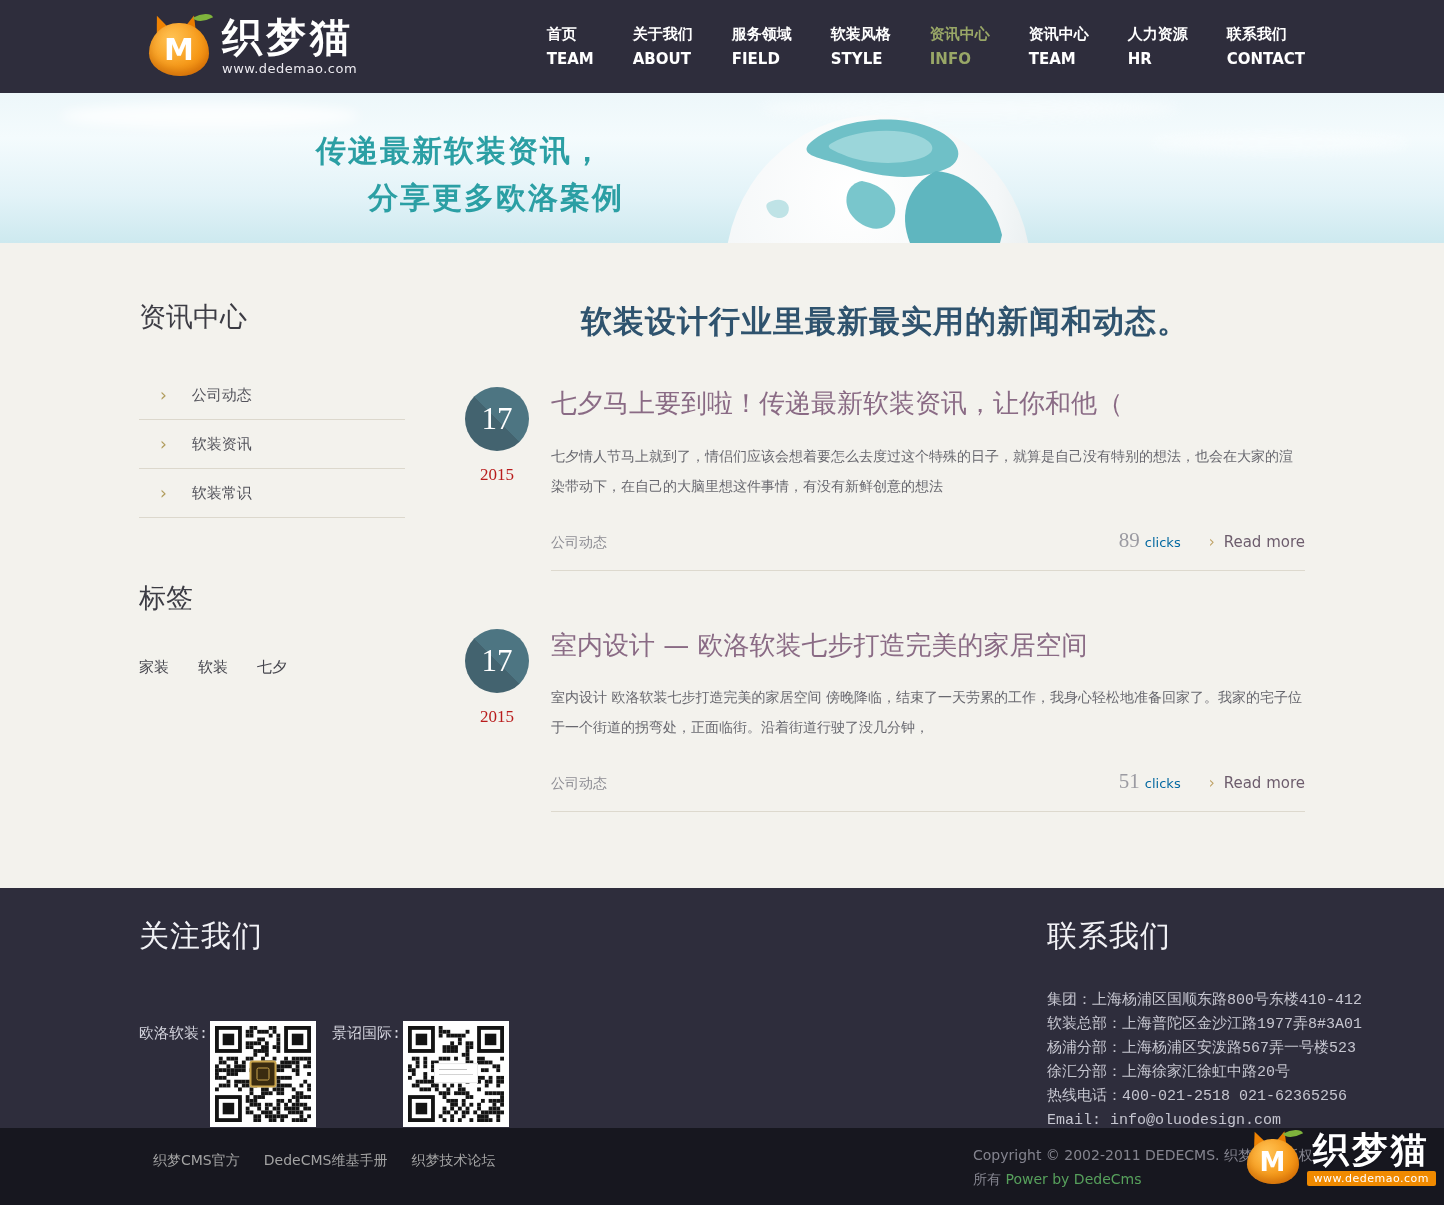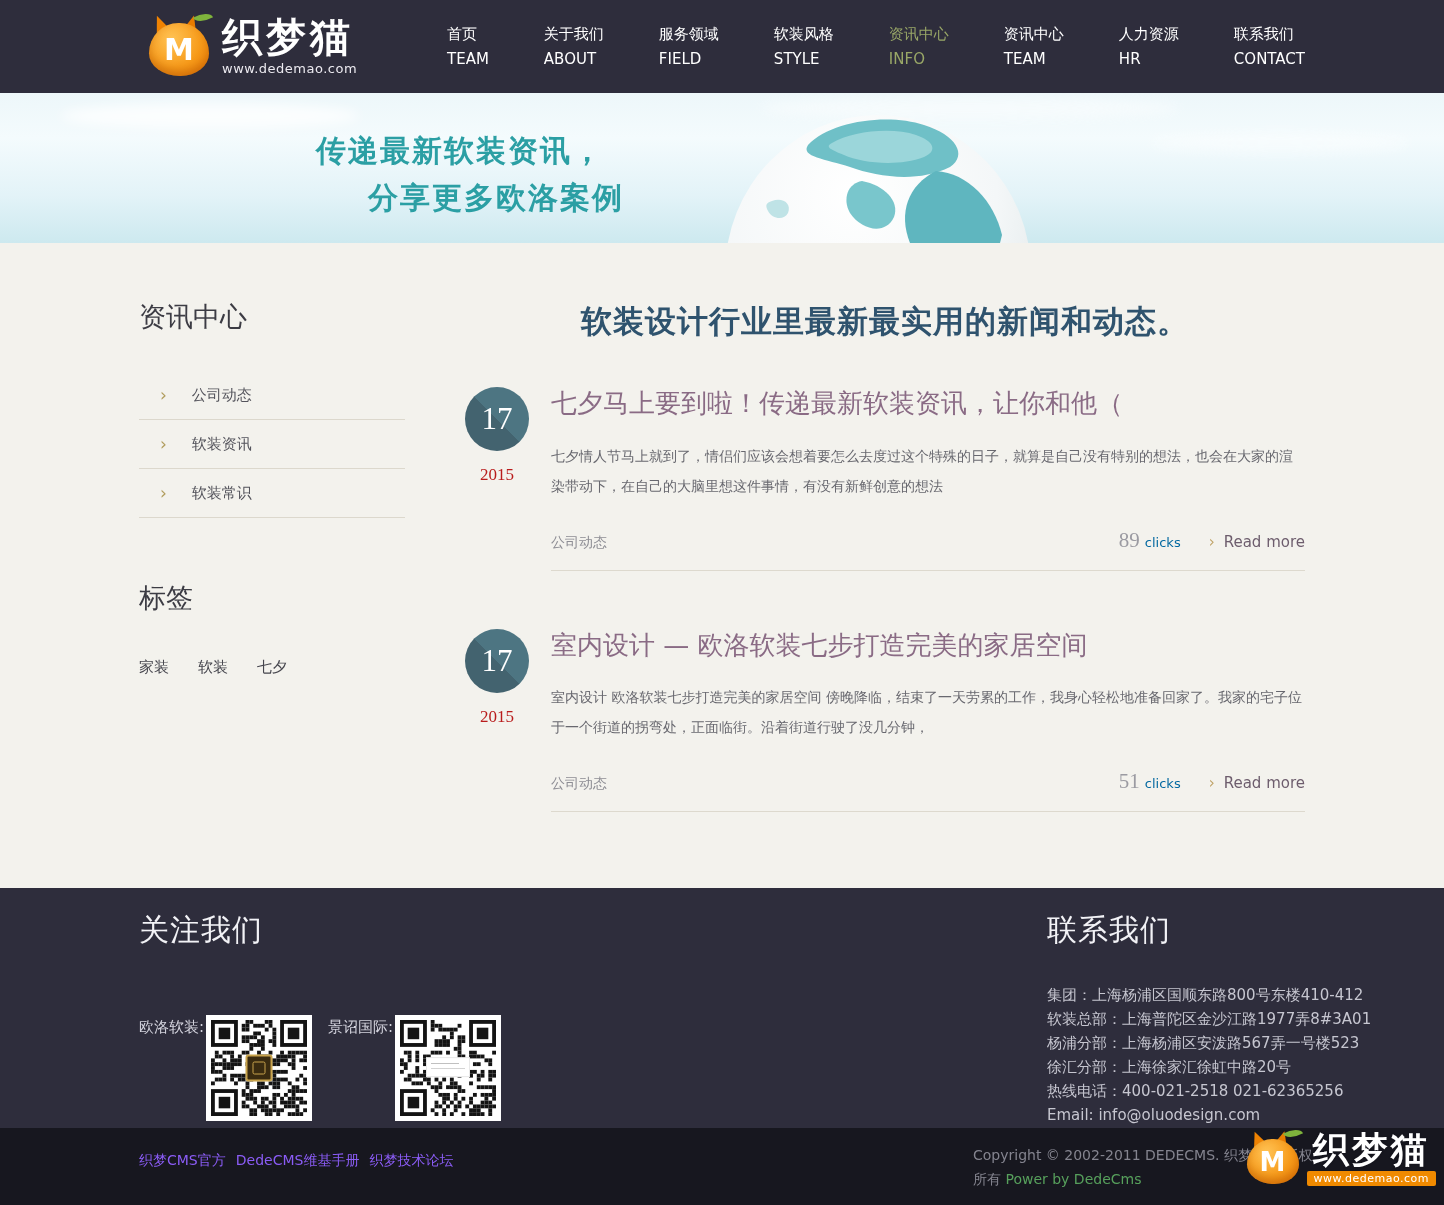--- a/index.html
+++ b/index.html
@@ -15,21 +15,21 @@
   .logo { display:flex; align-items:center; gap:13px; margin-left:10px; cursor:pointer; }
   .cat-icon { position:relative; width:60px; height:58px; }
   .cat-icon .ear { position:absolute; width:0; height:0; border-left:9px solid transparent; border-right:9px solid transparent; border-bottom:22px solid #ef8202; top:-3px; }
   .cat-icon .ear.l { left:3px; transform:rotate(-22deg); }
   .cat-icon .ear.r { right:9px; transform:rotate(16deg); border-bottom-color:#e87b00; }
   .cat-icon .leaf { position:absolute; top:-5px; right:-3px; width:18px; height:9px; background:#7fb33c; border-radius:0 100% 0 100%; transform:rotate(-28deg); }
   .cat-icon .head { position:absolute; left:0; right:0; top:5px; bottom:0; background:radial-gradient(circle at 38% 30%,#ffc254,#f79b1a 55%,#ee7c00); border-radius:50% 50% 48% 52%/58% 58% 44% 44%; box-shadow:inset 0 -5px 9px rgba(150,60,0,.35); }
   .cat-icon .m { position:absolute; inset:6px 0 0 0; display:flex; align-items:center; justify-content:center; color:#fff; font-weight:bold; font-size:30px; }
   .logo-text .zh { font-size:40px; color:#fff; font-weight:bold; letter-spacing:4px; line-height:1; }
   .logo-text .url { font-size:13px; color:#eceaf0; margin-top:4px; letter-spacing:.5px; }
-  .nav { margin-left:auto; display:flex; gap:55px; }
+  .nav { margin-left:auto; display:flex; gap:39px;font-weight:bold; }
   .nav-item { text-decoration:none; color:#fff; font-size:15px; line-height:25px; cursor:pointer; }
   .nav-item .en { display:block; }
   .nav-item.active { color:#99a767; }
   
   .banner { position:relative; height:150px; overflow:hidden;
     background:linear-gradient(180deg,#edf7fa 0%,#f4fbfd 30%,#e3f3f8 68%,#cde9ef 100%); }
   .banner .cloud { position:absolute; background:rgba(255,255,255,.75); border-radius:50%; filter:blur(6px); }
   .slogan { position:absolute; font-size:30px; font-weight:bold; color:#2b9fa4; letter-spacing:2px; }
   .slogan.s1 { left:316px; top:38px; }
   .slogan.s2 { left:368px; top:85px; }
@@ -57,39 +57,39 @@
   .art-excerpt { font-size:14px; color:#68686f; line-height:30px; margin:0; }
   .art-meta { display:flex; align-items:baseline; margin-top:27px; font-size:14px; color:#8d8d94; }
   .art-category { cursor:pointer; }
   .meta-right { margin-left:auto; display:flex; align-items:baseline; }
   .clicks-num { font-size:21px; color:#9b9ba2; font-family:"Liberation Serif","DejaVu Serif",serif; }
   .clicks-label { font-size:13px; color:#0369a1; margin-left:5px; margin-right:28px; }
   .rm-chev { color:#bfa265; font-size:15px; margin-right:9px; }
   .read-more { color:#6d5d6d; font-size:15px; cursor:pointer; }
   .art-divider { border-bottom:1px solid #ddd9ce; margin:17px 0 58px 86px; }
   
-  .footer { background:#2e2d3c; height:240px; padding:22px 139px 0; display:flex; }
+  .footer { background:#2e2d3c; height:240px; padding:28px 139px 0; display:flex;font-family:Liberation Mono, monospace; }
   .f-title { font-size:30px; font-weight:normal; color:#f2f2f6; margin:0 0 32px; letter-spacing:1px; }
   .qr-row { display:flex; }
   .qr-item { display:flex; align-items:flex-start;margin-top:32px; }
   .qr-item + .qr-item { margin-left:16px; }
   .qr-label { font-size:15px; color:#d4d4de; padding-top:3px; }
   .qr-box { width:106px; height:106px; background:#fff; position:relative; padding:5px; margin-left:2px; }
   .qr-box svg { width:100%; height:100%; display:block; }
   .qr-center-logo { position:absolute; top:50%; left:50%; transform:translate(-50%,-50%); width:27px; height:27px; background:#3a2b10; border:2px solid #c9a44c; border-radius:3px; }
   .qr-center-logo::after { content:""; position:absolute; left:5px; right:5px; top:5px; bottom:5px; border:1px solid #c9a44c; border-radius:2px; }
   .qr-center-card { position:absolute; top:50%; left:50%; transform:translate(-50%,-55%); width:42px; height:18px; background:#fff; box-shadow:0 0 0 1px #e8e8e8;
     background-image:linear-gradient(#b9b9b9 1px,transparent 1px),linear-gradient(#cfcfcf 1px,transparent 1px);
     background-size:28px 6px, 34px 5px; background-position:4px 5px, 4px 10px; background-repeat:no-repeat; }
   .contact { margin-left:auto; width:258px; }
   .c-line { font-size:15px; color:#c6c6d0; line-height:24px; white-space:nowrap; }
   
   .bottombar { background:#17171f; height:77px; position:relative; display:flex; align-items:center; padding:0 139px; }
   .foot-links { display:flex; gap:10px; font-size:14px; margin-top:-12px; }
-  .foot-link { color:#8b5cf6; text-decoration:none; cursor:pointer; }
+  .foot-link { color:#a3a3a3; text-decoration:none; cursor:pointer;margin-left:14px; }
   .copyright { position:absolute; left:973px; top:15px; font-size:14px; color:#84848f; line-height:24px; }
   .copy-link { color:#57a05c; text-decoration:none; cursor:pointer; }
   .bottom-logo { position:absolute; right:8px; top:4px; display:flex; align-items:center; gap:8px; z-index:2; }
   .bottom-logo .cat-icon { width:52px; height:50px; }
   .bottom-logo .cat-icon .m { font-size:26px; }
   .bottom-logo .cat-icon .ear { border-bottom-width:18px; border-left-width:8px; border-right-width:8px; }
   .bl-text { display:flex; flex-direction:column; align-items:center; }
   .bl-zh { font-size:36px; font-weight:bold; color:#fff; letter-spacing:3px; line-height:1; text-shadow:0 0 1px #17171f,0 0 2px #17171f; }
   .bl-url { background:#f08a00; color:#fff; font-size:11px; padding:1px 7px; border-radius:2px; margin-top:3px; letter-spacing:.5px; }
 </style>

